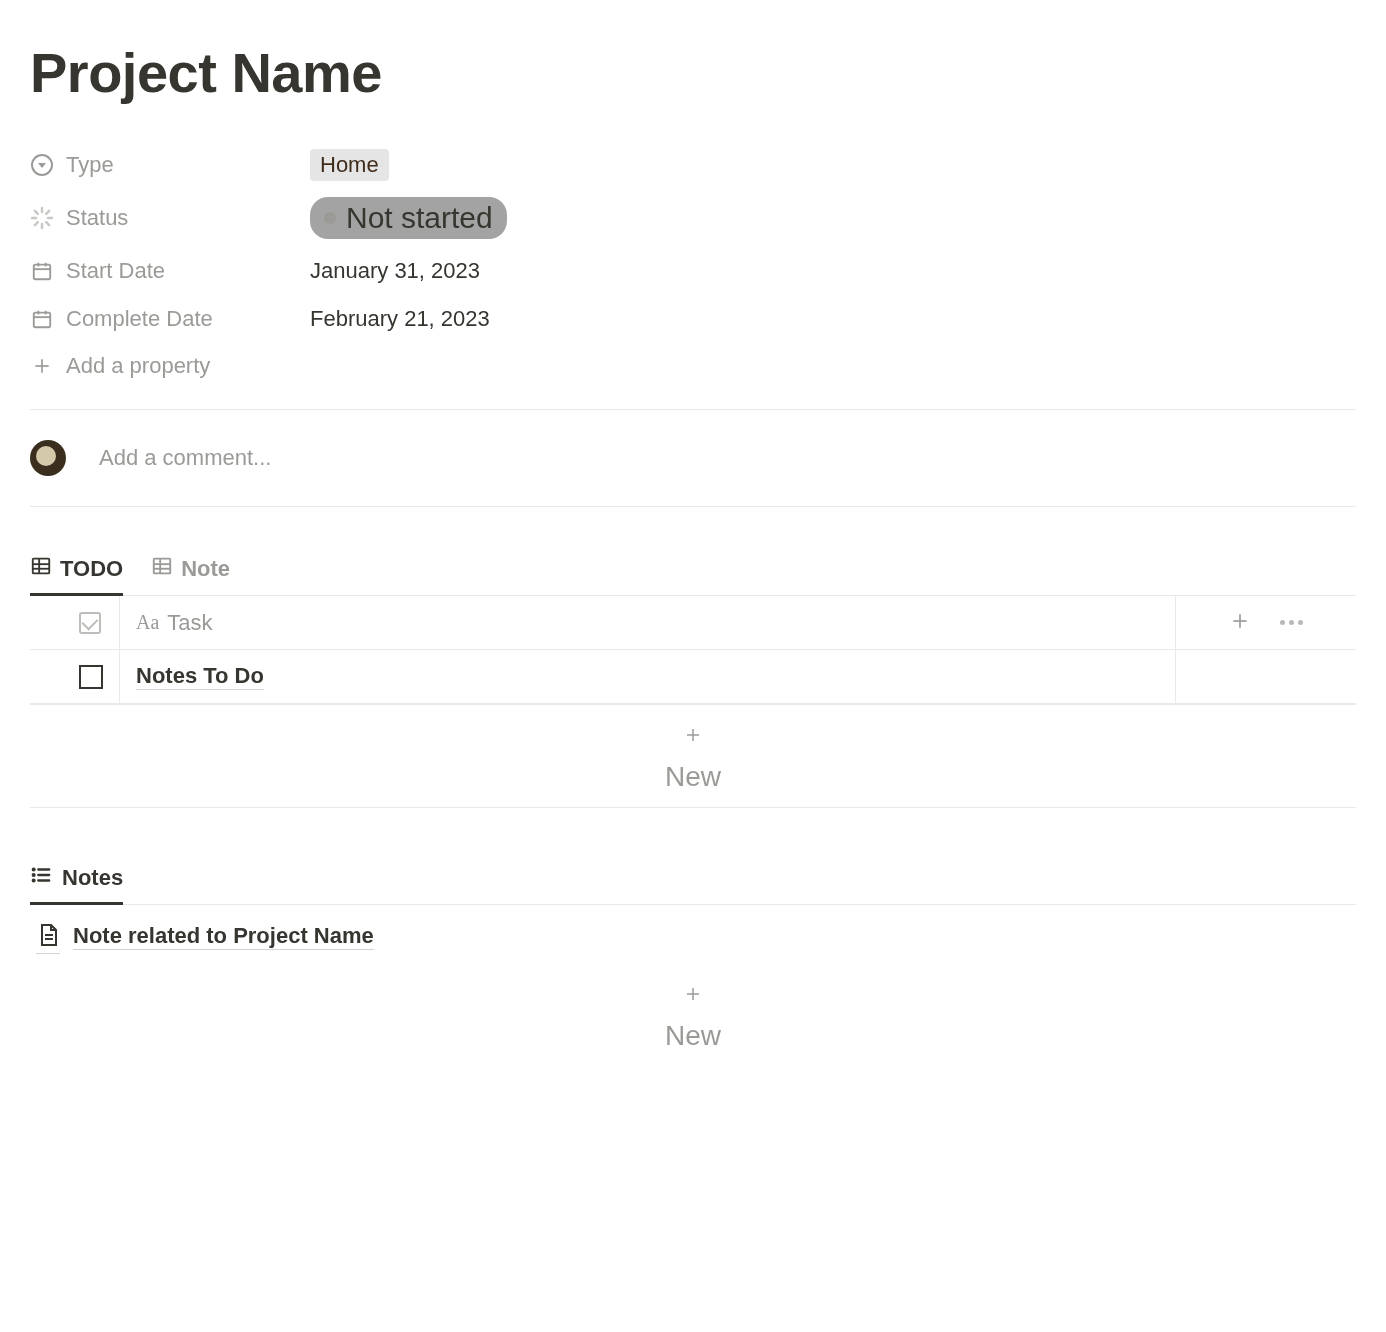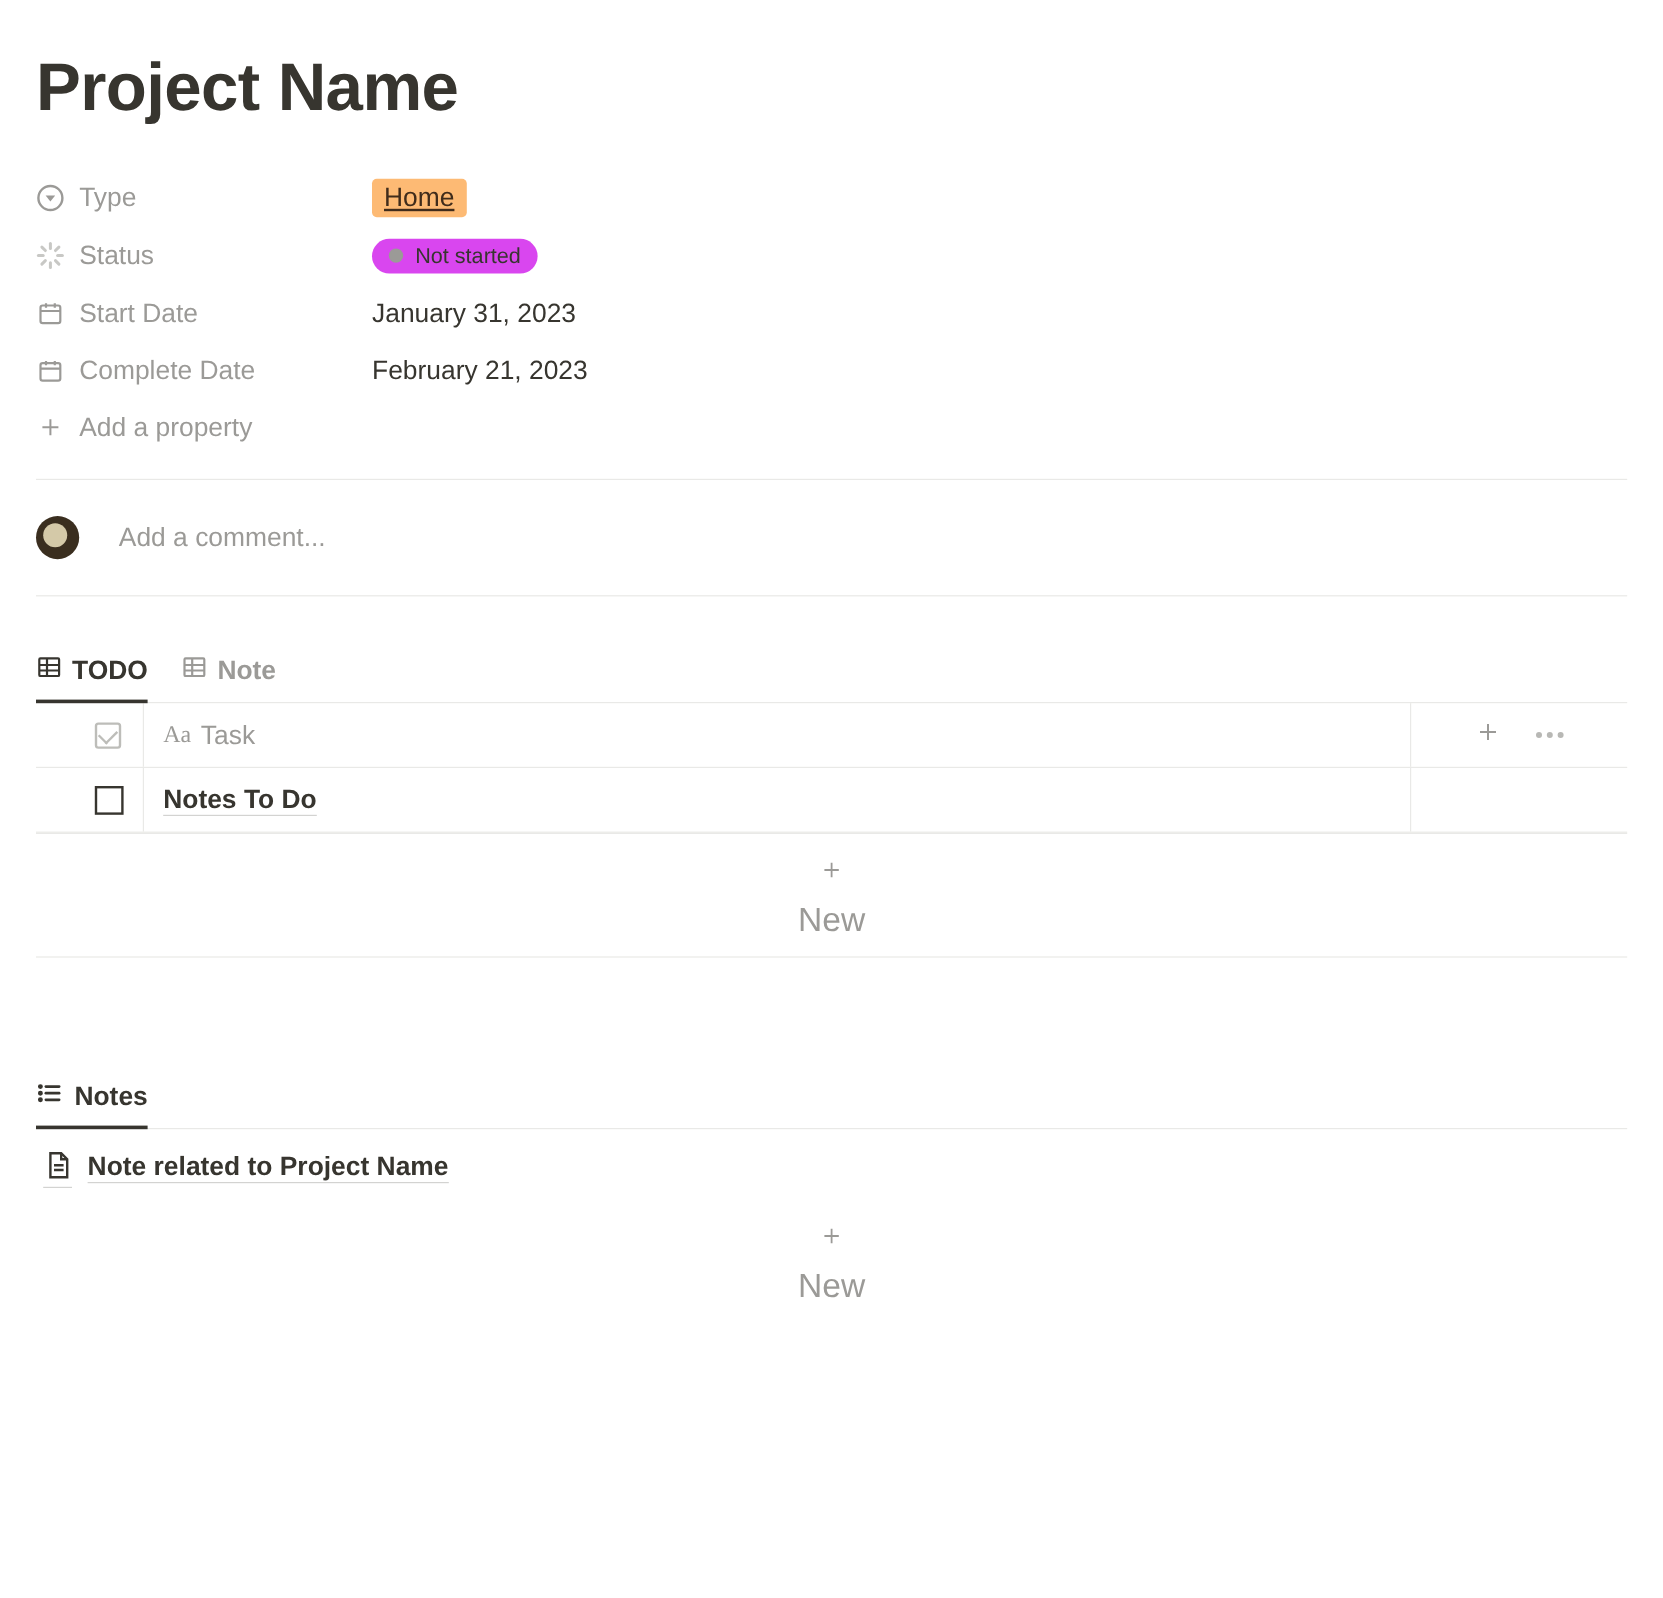--- a/index.html
+++ b/index.html
@@ -43,29 +43,29 @@
 .prop-value {
   font-size: 22px;
   color: #37352f;
 }
 .tag {
   display: inline-block;
   padding: 3px 10px;
   border-radius: 4px;
   font-size: 22px;
 }
-.tag-home { background: #fdba74; color: #402c1b; text-decoration: underline; }
+.tag-home { background: #e5e5e5; color: #402c1b; }
 .status-pill {
   display: inline-flex;
   align-items: center;
   gap: 10px;
-  background: #d946ef;
+  background: #a3a3a3;
   padding: 4px 14px;
   border-radius: 18px;
-  font-size: 18px;
+  font-size: 30px;
   color: #37352f;
 }
 .status-dot {
   width: 12px;
   height: 12px;
   border-radius: 50%;
   background: #9b9a97;
 }
 .add-prop {
   display: flex;
@@ -208,21 +208,21 @@
   display: flex;
   align-items: center;
   gap: 10px;
   padding: 14px 8px;
   color: #9b9a97;
   font-size: 28px;
   cursor: pointer;
   border-bottom: 1px solid #e9e9e7;
   flex-direction: column;
 }
-.notes-section { margin-top: 102px; }
+.notes-section { margin-top: 56px; }
 .notes-tabs {
   display: flex;
   border-bottom: 1px solid #e9e9e7;
 }
 .notes-tab {
   display: flex;
   align-items: center;
   gap: 10px;
   padding: 0 0 12px 0;
   font-size: 22px;

